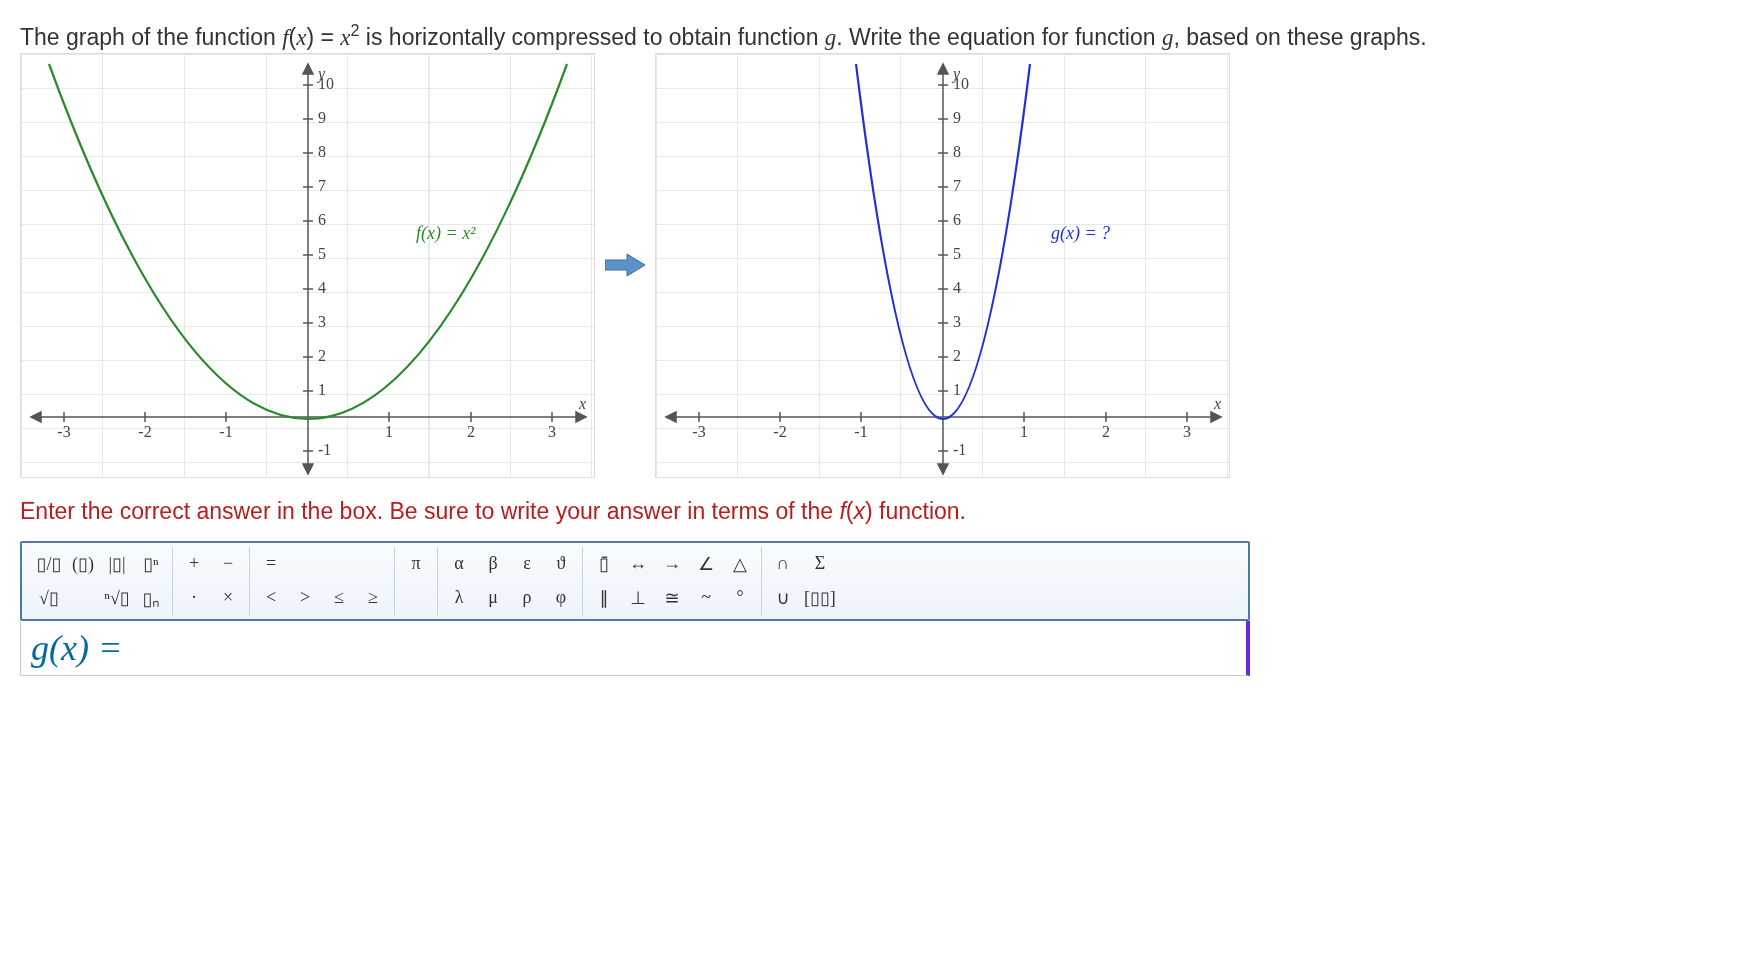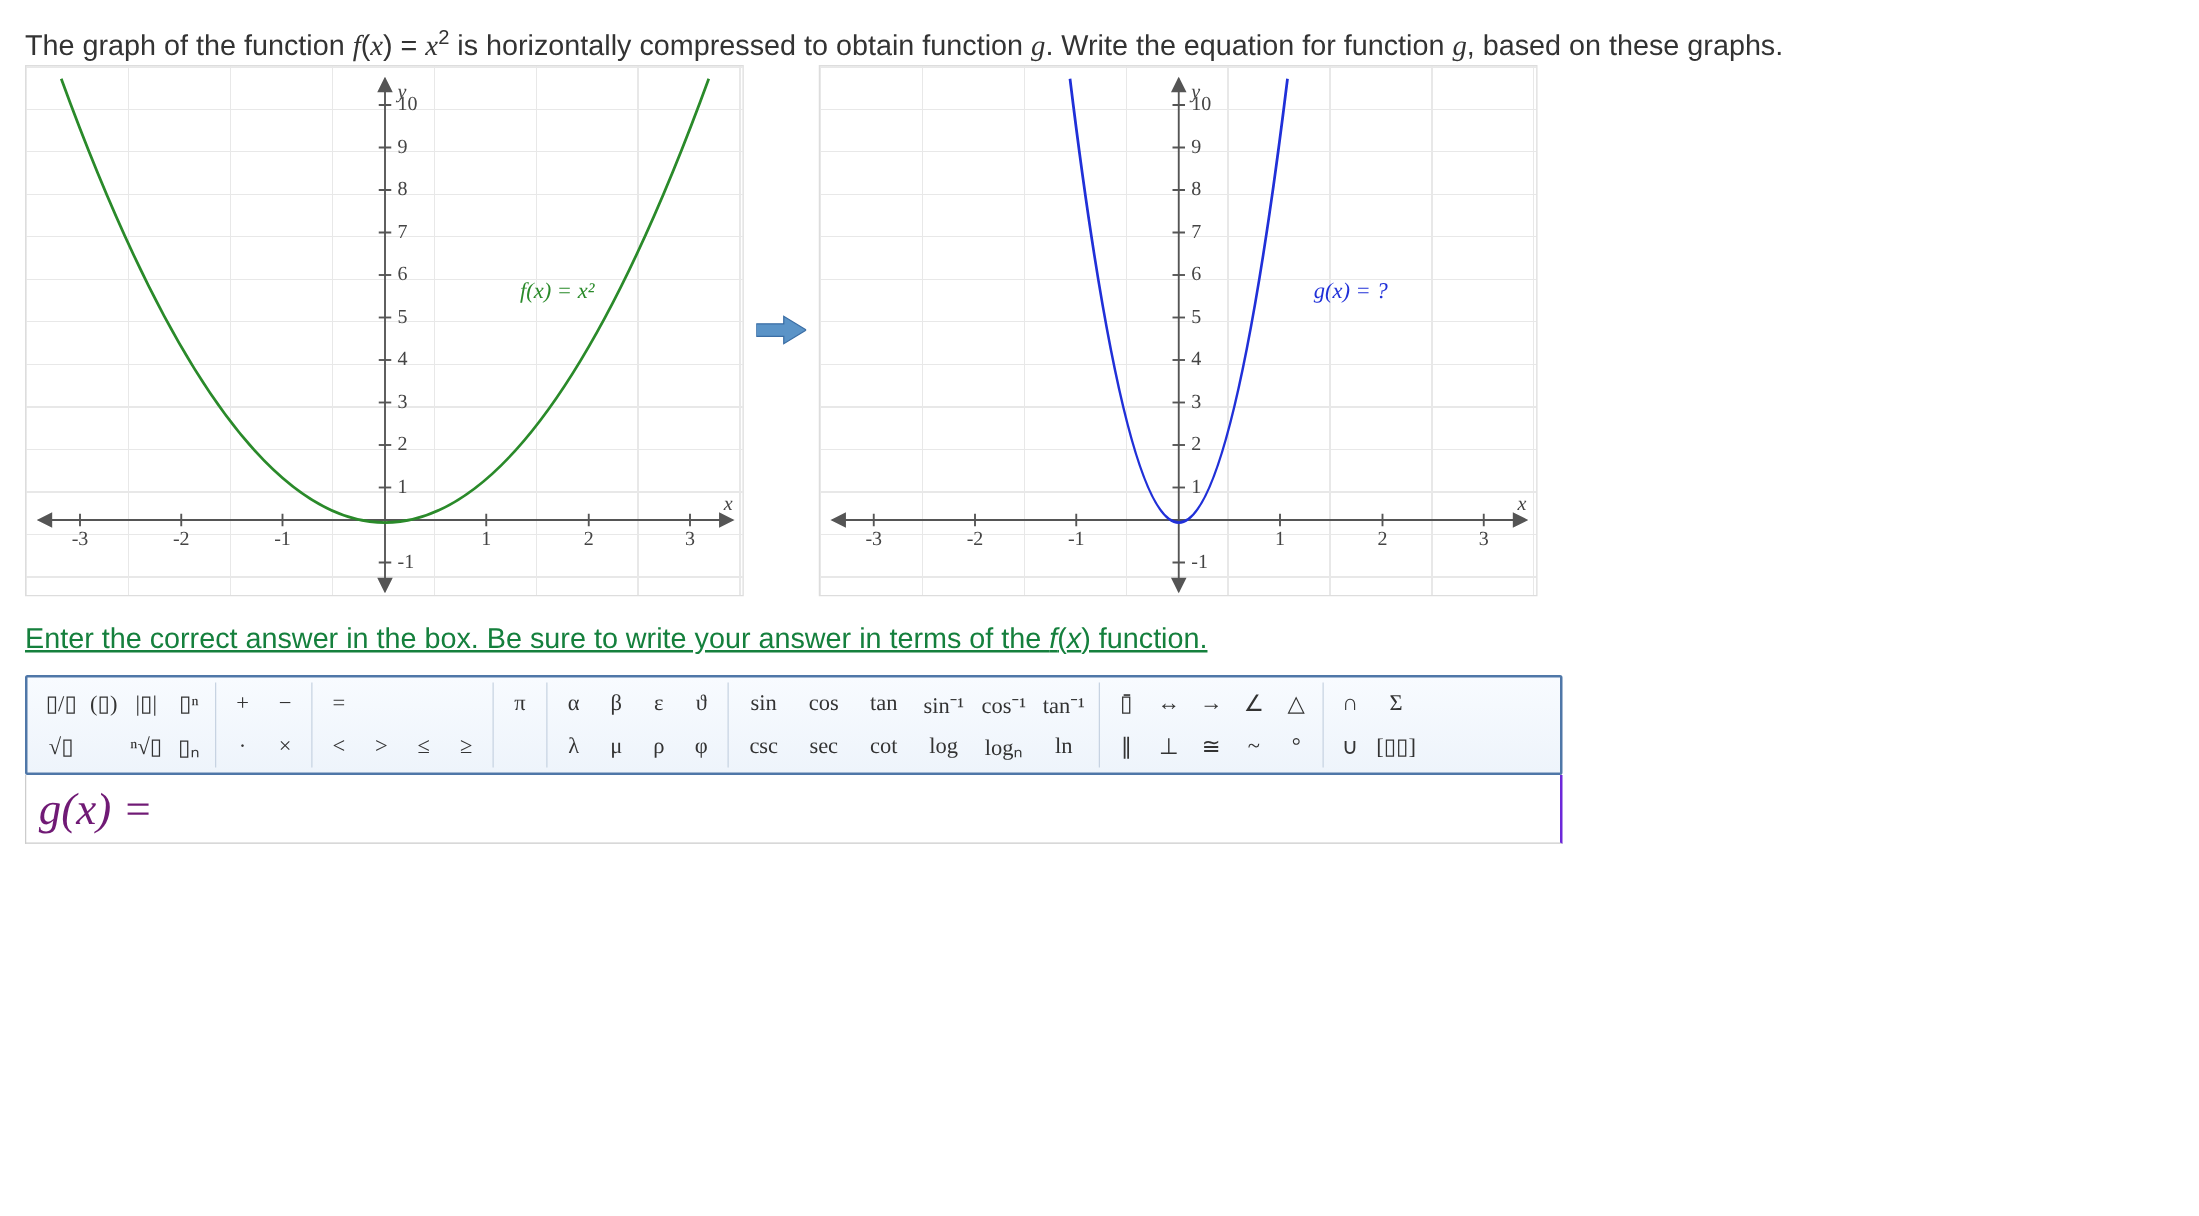--- a/index.html
+++ b/index.html
@@ -37,22 +37,21 @@
   .graph-svg { display:block; }
   .arrow-between {
     width: 40px; height: 30px;
     display: flex; align-items:center; justify-content:center;
   }
   .arrow-between svg { fill:#5a93c7; stroke:#3b6ea5; stroke-width:1; }
 
   .instruction {
     font-size: 23px;
     margin: 20px 0 16px 0;
-    color: #15803d;
-    text-decoration: underline;
+    color: #b91c1c;
   }
 
   .toolbar {
     border: 2px solid #4f77a8;
     border-radius: 2px;
     background: linear-gradient(#f8fbff,#eef4fb);
     display: flex;
     flex-wrap: wrap;
     align-items: stretch;
     padding: 4px 6px;
@@ -81,23 +80,23 @@
     border-radius: 3px;
     cursor: pointer;
     padding: 0 4px;
   }
   .tb-btn.wide { min-width: 48px; }
   .answer-input {
     font-family: "Times New Roman", serif;
     font-style: italic;
     font-size: 36px;
     padding: 6px 10px;
-    color:#701a75;
+    color:#0369a1;
     border-left:1px solid #ccc;
-    border-right:2px solid #6d28d9;
+    border-right:4px solid #6d28d9;
     border-bottom:1px solid #ccc;
     width:1230px;
   }
   .graph-label { 
     font-family:"Times New Roman", serif; 
     font-style: italic; 
     font-size:18px;
   }
 </style>
 </head>
@@ -271,34 +270,20 @@
     <div class="tb-btn">α</div>
     <div class="tb-btn">λ</div>
     <div class="tb-btn">β</div>
     <div class="tb-btn">μ</div>
     <div class="tb-btn">ε</div>
     <div class="tb-btn">ρ</div>
     <div class="tb-btn">ϑ</div>
     <div class="tb-btn">φ</div>
   </div>
   <div class="tb-group">
-    <div class="tb-btn wide">sin</div>
-    <div class="tb-btn wide">csc</div>
-    <div class="tb-btn wide">cos</div>
-    <div class="tb-btn wide">sec</div>
-    <div class="tb-btn wide">tan</div>
-    <div class="tb-btn wide">cot</div>
-    <div class="tb-btn wide">sin⁻¹</div>
-    <div class="tb-btn wide">log</div>
-    <div class="tb-btn wide">cos⁻¹</div>
-    <div class="tb-btn wide">logₙ</div>
-    <div class="tb-btn wide">tan⁻¹</div>
-    <div class="tb-btn wide">ln</div>
-  </div>
-  <div class="tb-group">
     <div class="tb-btn">▯̄</div>
     <div class="tb-btn">∥</div>
     <div class="tb-btn">↔</div>
     <div class="tb-btn">⊥</div>
     <div class="tb-btn">→</div>
     <div class="tb-btn">≅</div>
     <div class="tb-btn">∠</div>
     <div class="tb-btn">~</div>
     <div class="tb-btn">△</div>
     <div class="tb-btn">°</div>

